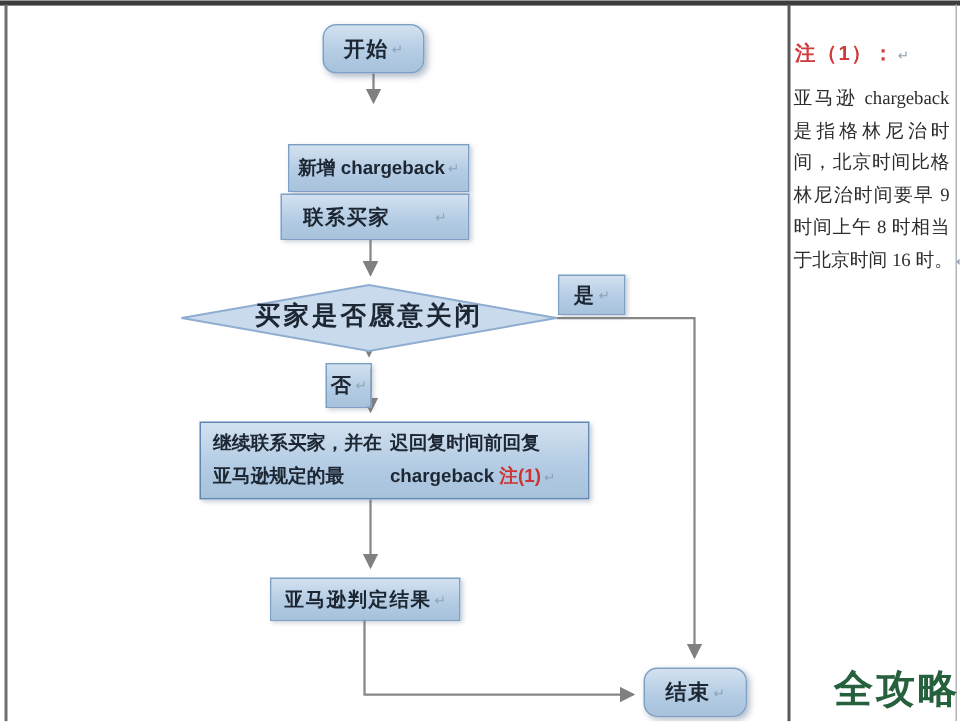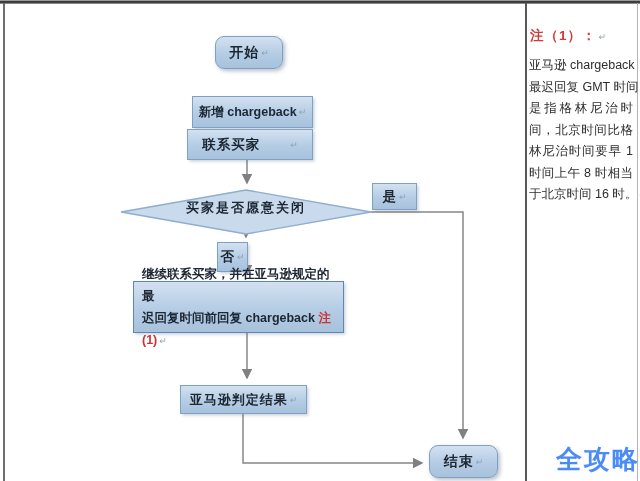--- a/index.html
+++ b/index.html
@@ -21,47 +21,47 @@
 
   
   .node{
     position:absolute;display:flex;align-items:center;justify-content:center;
     background:linear-gradient(180deg,#d3e1f0 0%,#b4cce4 55%,#a8c2dc 100%);
     border:1.4px solid #7da0c4;box-sizing:border-box;
     color:#1d2733;font-weight:bold;letter-spacing:1px;
     box-shadow:1.5px 1.5px 3px rgba(100,120,145,.35);
   }
   .terminal{border-radius:9px;box-shadow:2px 2px 4px rgba(90,110,140,.45);}
-  .node-start{left:215px;top:16px;width:68px;height:33px;font-size:14px;margin-top:20px;}
+  .node-start{left:215px;top:16px;width:68px;height:33px;font-size:14px;}
   .node-add{left:192px;top:76px;width:121px;height:32px;font-size:12.5px;letter-spacing:0;margin-top:20px;}
   .node-contact{left:187px;top:129px;width:126px;height:31px;font-size:13.5px;gap:28px;}
   .label-decision{position:absolute;left:121px;top:199px;width:250px;text-align:center;
-    color:#1d2733;font-weight:bold;font-size:13px;letter-spacing:2px;}
+    color:#1d2733;font-weight:bold;font-size:17px;letter-spacing:2px;}
   .node-yes{left:372px;top:183px;width:45px;height:27px;font-size:13.5px;}
   .node-no{left:217px;top:242px;width:31px;height:30px;font-size:13.5px;}
-  .node-continue{left:133px;top:281px;width:211px;height:52px;
-    border:1.8px solid #5f87b5;flex-direction:column;align-items:flex-start;
+  .node-continue{left:133px;top:281px;width:260px;height:52px;
+    border:1.8px solid #5f87b5;align-items:flex-start;
     justify-content:center;padding:2px 6px 2px 8px;font-size:12.5px;letter-spacing:0;
     line-height:22px;font-weight:bold;}
   .node-result{left:180px;top:385px;width:127px;height:29px;font-size:13px;}
   .node-end{left:429px;top:445px;width:69px;height:33px;font-size:14px;}
 
   .note-ref{color:#cc3333;}
   .pmark{color:#8fa3b5;font-size:9px;font-weight:normal;letter-spacing:0;margin-left:2px;}
 
   
   .note-panel{position:absolute;left:529px;top:6px;width:104px;color:#2d2d2d;}
   .note-title{color:#cf3a3a;font-weight:bold;font-size:13.5px;letter-spacing:1px;
     padding:6px 0 10px 1px;margin-top:15px;}
   .note-line{font-size:12.5px;line-height:21.5px;height:21.5px;
-    text-align:justify;text-align-last:justify;white-space:nowrap;}
+    text-align:justify;text-align-last:justify;white-space:nowrap;font-family:Liberation Serif, serif;}
   .misspelled{text-decoration:underline wavy #c05050 1px;text-underline-offset:2px;}
 
   .watermark{position:absolute;left:556px;top:442px;font-size:26px;font-weight:bold;
-    color:#3b82f6;letter-spacing:2px;white-space:nowrap;opacity:.92;}
+    color:#14532d;letter-spacing:2px;white-space:nowrap;opacity:.92;}
 </style>
 </head>
 <body>
 
 <div class="screen">
 
   <div class="edge-top"></div>
   <div class="edge-left"></div>
   <div class="panel-divider"></div>
   <div class="edge-right"></div>
@@ -129,24 +129,23 @@
   <div class="node terminal node-end">
     <span>结束</span>
     <span class="pmark">↵</span>
   </div>
 
   <div class="note-panel">
     <div class="note-title">
       <span>注（1）：</span><span class="pmark">↵</span>
     </div>
     <div class="note-line">亚马逊 chargeback</div>
-    <div class="note-line">最迟回复 GMT 时间</div>
     <div class="note-line">是指格林尼治时</div>
     <div class="note-line">间，北京时间比格</div>
-    <div class="note-line">林尼治时间要早 1</div>
+    <div class="note-line">林尼治时间要早 9</div>
     <div class="note-line">时间上午 8 时相当</div>
     <div class="note-line">
       <span>于北京时间 16 时。</span><span class="pmark">↵</span>
     </div>
   </div>
 
   <div class="watermark">全攻略</div>
 
 </div>
 

